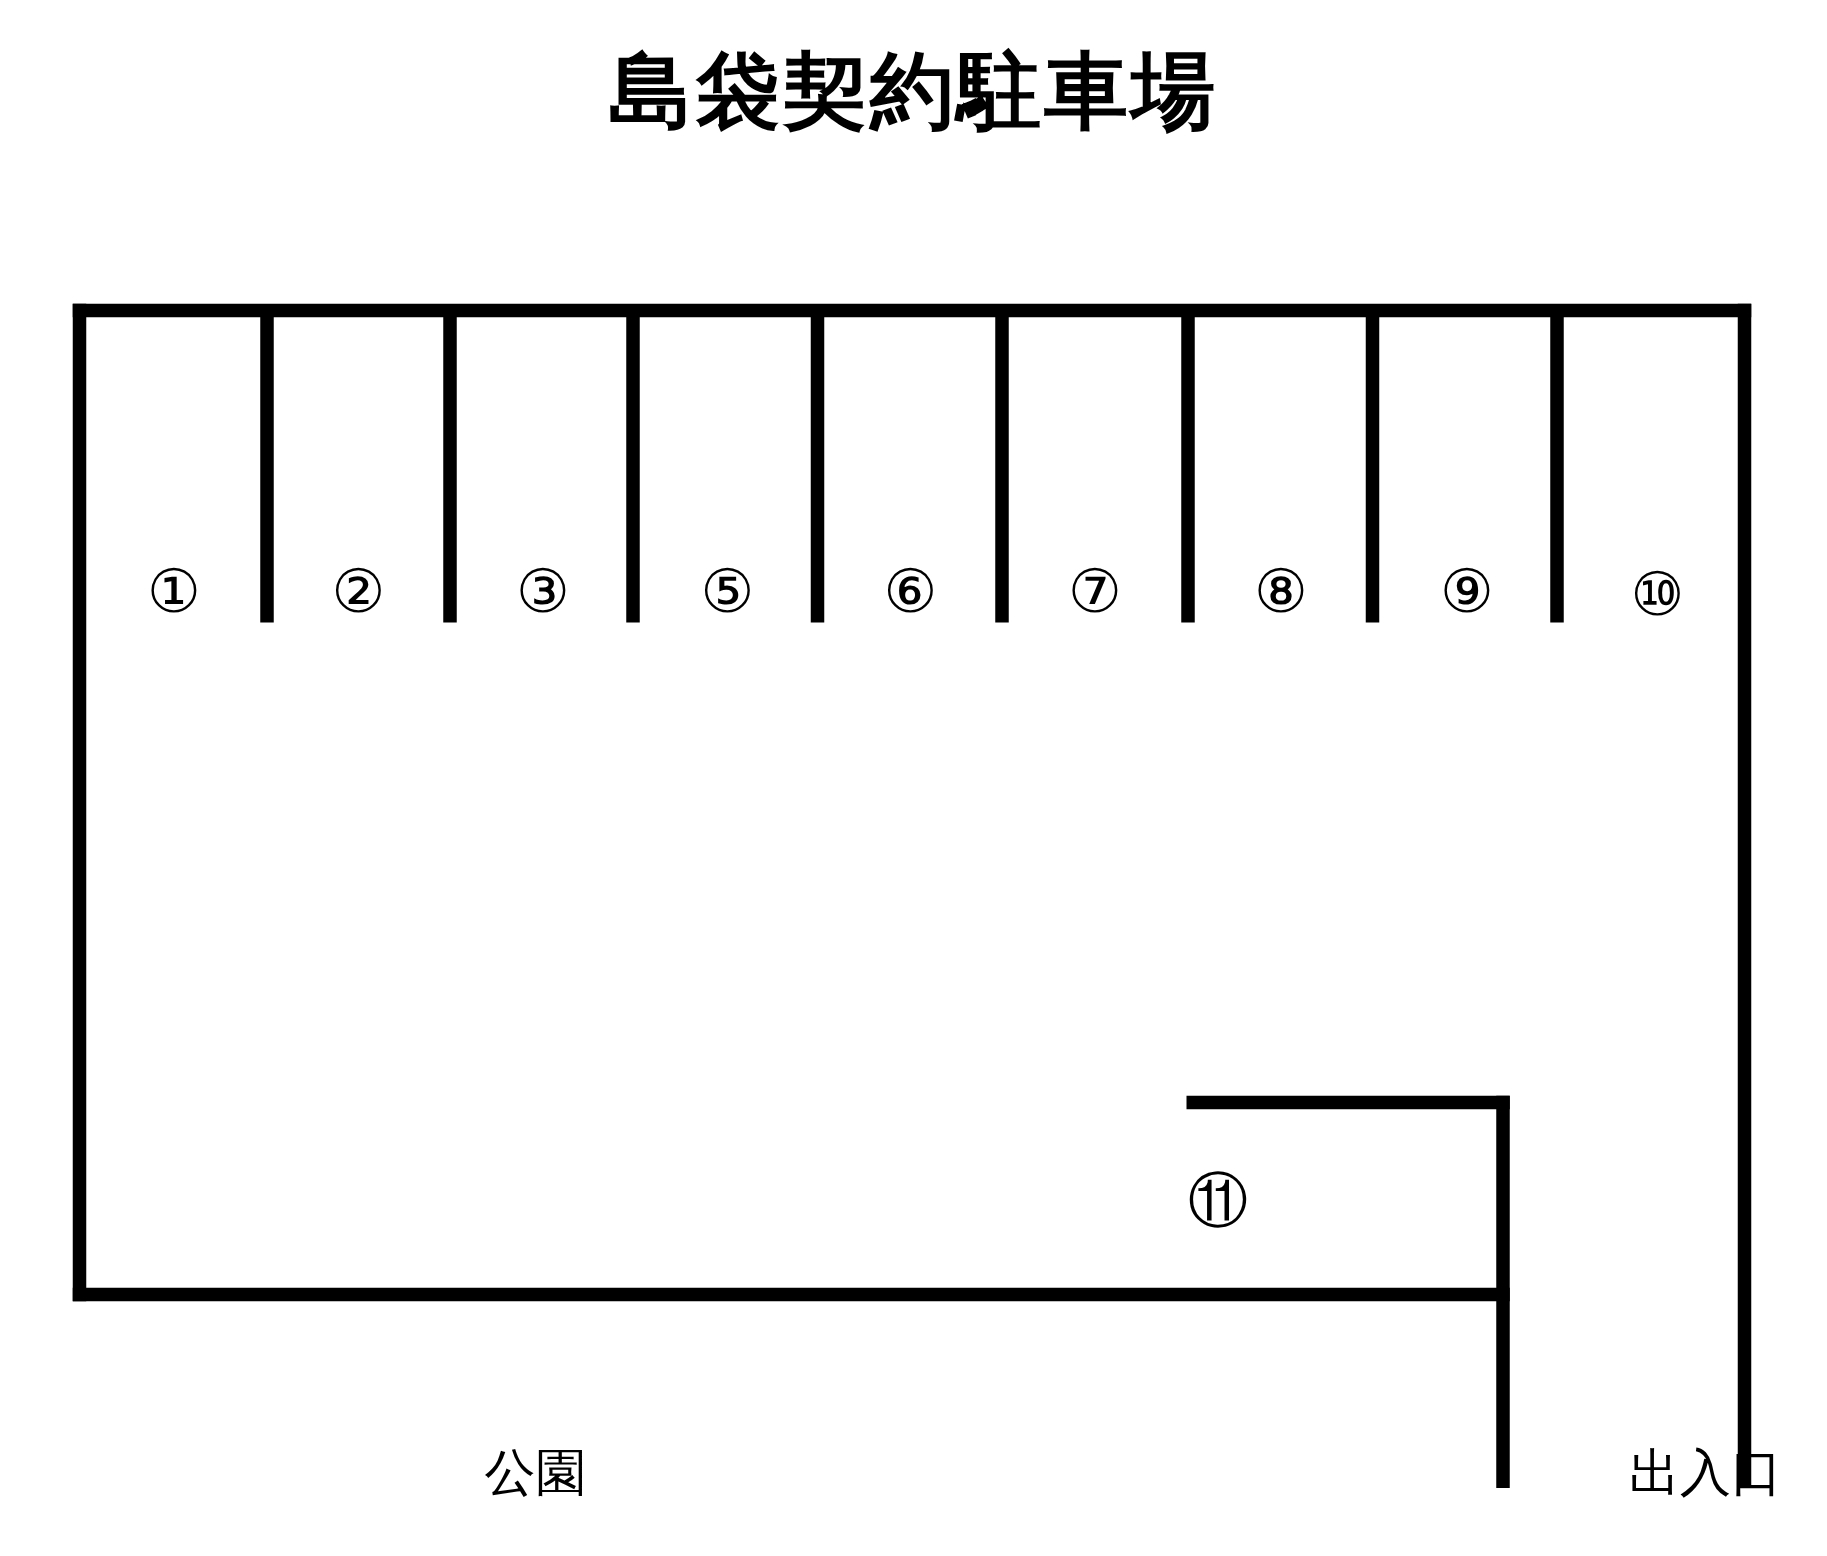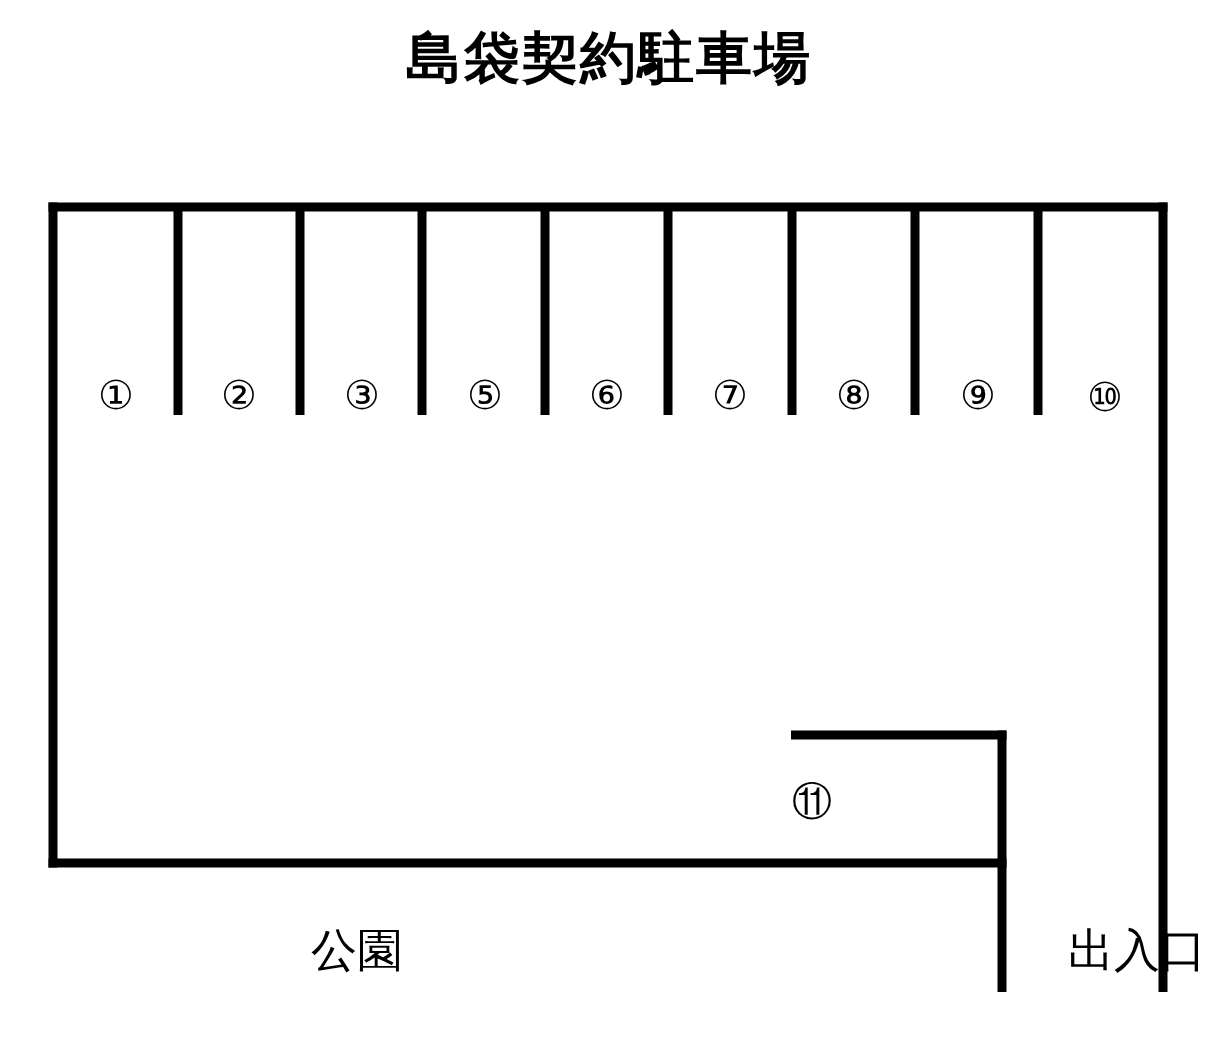--- a/index.html
+++ b/index.html
@@ -21,21 +21,21 @@
     left: 0;
     top: 34px;
     width: 1218px;
     text-align: center;
     font-size: 56px;
     font-weight: 700;
     color: #000000;
     letter-spacing: 2px;
     line-height: 1;
     white-space: nowrap;
-    font-family: Liberation Mono, monospace;
+    font-family: Liberation Serif, serif;
   }
   #map-svg {
     position: absolute;
     left: 0;
     top: 0;
     width: 1218px;
     height: 1037px;
   }
   .bay-label {
     position: absolute;
@@ -43,26 +43,27 @@
     font-size: 40px;
     font-weight: 400;
     color: #000000;
     line-height: 1;
     white-space: nowrap;
     font-family: "DejaVu Sans", "Liberation Sans", sans-serif;
   }
   .area-label {
     position: absolute;
     transform: translate(-50%, -50%);
-    font-size: 46px;
+    font-size: 34px;
     font-weight: 400;
     color: #000000;
     line-height: 1;
     white-space: nowrap;
     font-family: "DejaVu Sans", "Liberation Sans", sans-serif;
+    margin-top: 32px;
   }
 </style>
 </head>
 <body>
 
 <div id="page">
 
   <div id="title">島袋契約駐車場</div>
 
   <svg id="map-svg" viewBox="0 0 1218 1037" preserveAspectRatio="none" aria-hidden="true">

